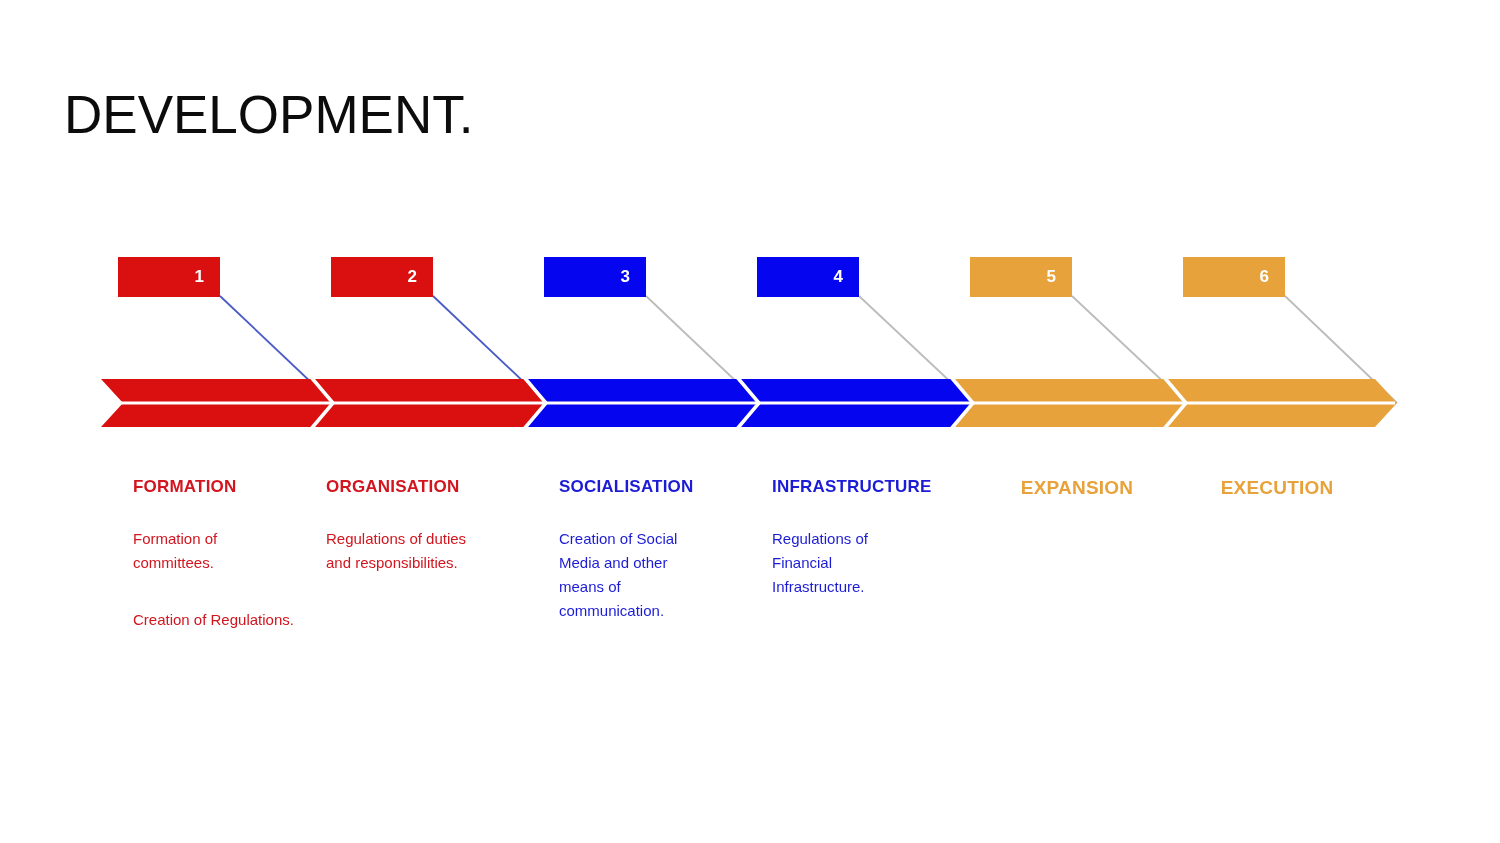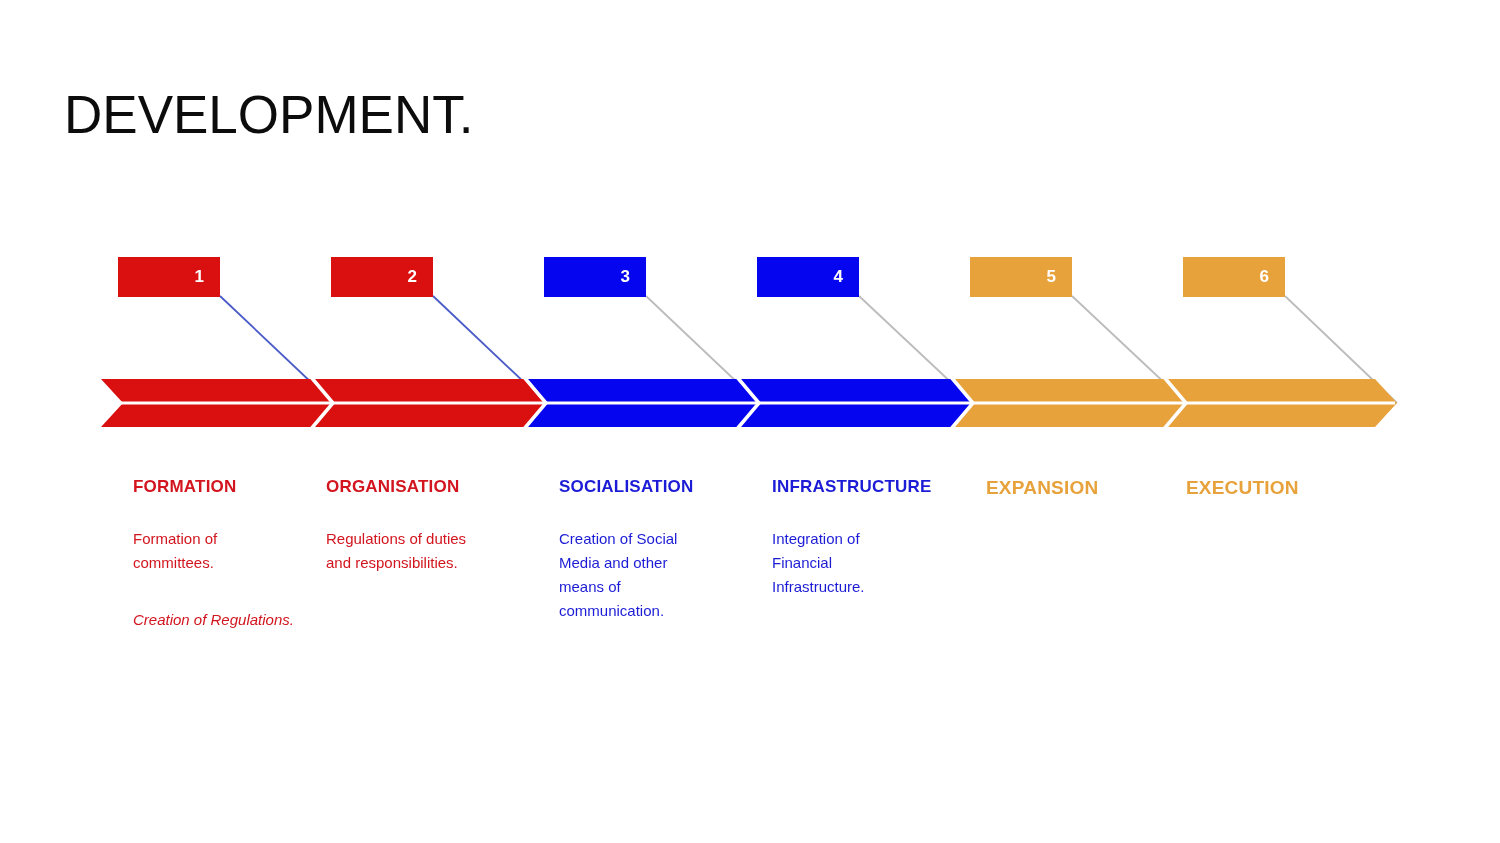--- a/index.html
+++ b/index.html
@@ -31,21 +31,21 @@
   .connector { stroke-width:1.8; fill:none; }
   .sep { stroke:#ffffff; stroke-width:3.5; fill:none; stroke-linejoin:miter; }
   .midline { stroke:#ffffff; stroke-width:3; }
   .stage-col {
     position:absolute; top:477px; width:182px;
   }
   .stage-col h3 {
     margin:0 0 30px 0; font-size:17px; font-weight:700; letter-spacing:0.2px;
     line-height:1.15;
   }
-  .stage-col.lg h3 { font-size:19px; margin-bottom:28px; }
+  .stage-col.lg h3 { font-size:19px; margin-bottom:28px;text-align:center; }
   .stage-col p {
     margin:12px 0 33px 0; font-size:15px; line-height:24px;
     white-space:pre-line;
   }
   .stage-col.indent-body p { margin-left:13px; }
 </style>
 </head>
 <body>
 
 <h1 class="title">DEVELOPMENT.</h1>
@@ -91,37 +91,37 @@
   <span class="num">5</span>
 </div>
 <div class="stage-box" style="left: 1183px; background-color: rgb(232, 162, 60);">
   <span class="num">6</span>
 </div>
 
 <div class="stage-col" style="left:133px">
   <h3 style="color: rgb(210, 21, 30);">FORMATION</h3>
   <p style="color: rgb(210, 21, 30);">Formation of
 committees.</p>
-  <p style="color: rgb(210, 21, 30); font-style: italic;">Creation of Regulations.</p>
+  <p style="color: rgb(210, 21, 30);">Creation of Regulations.</p>
 </div>
 <div class="stage-col" style="left:326px">
   <h3 style="color: rgb(210, 21, 30);">ORGANISATION</h3>
   <p style="color: rgb(210, 21, 30);">Regulations of duties
 and responsibilities.</p>
 </div>
 <div class="stage-col" style="left:559px">
   <h3 style="color: rgb(28, 28, 214);">SOCIALISATION</h3>
   <p style="color: rgb(28, 28, 214);">Creation of Social
 Media and other
 means of
 communication.</p>
 </div>
 <div class="stage-col" style="left:772px">
   <h3 style="color: rgb(28, 28, 214);">INFRASTRUCTURE</h3>
-  <p style="color: rgb(28, 28, 214);">Integration of
+  <p style="color: rgb(28, 28, 214);">Regulations of
 Financial
 Infrastructure.</p>
 </div>
 <div class="stage-col lg" style="left:986px">
   <h3 style="color: rgb(232, 162, 60);">EXPANSION</h3>
 </div>
 <div class="stage-col lg indent-body" style="left:1186px">
   <h3 style="color: rgb(232, 162, 60);">EXECUTION</h3>
 </div>
 

